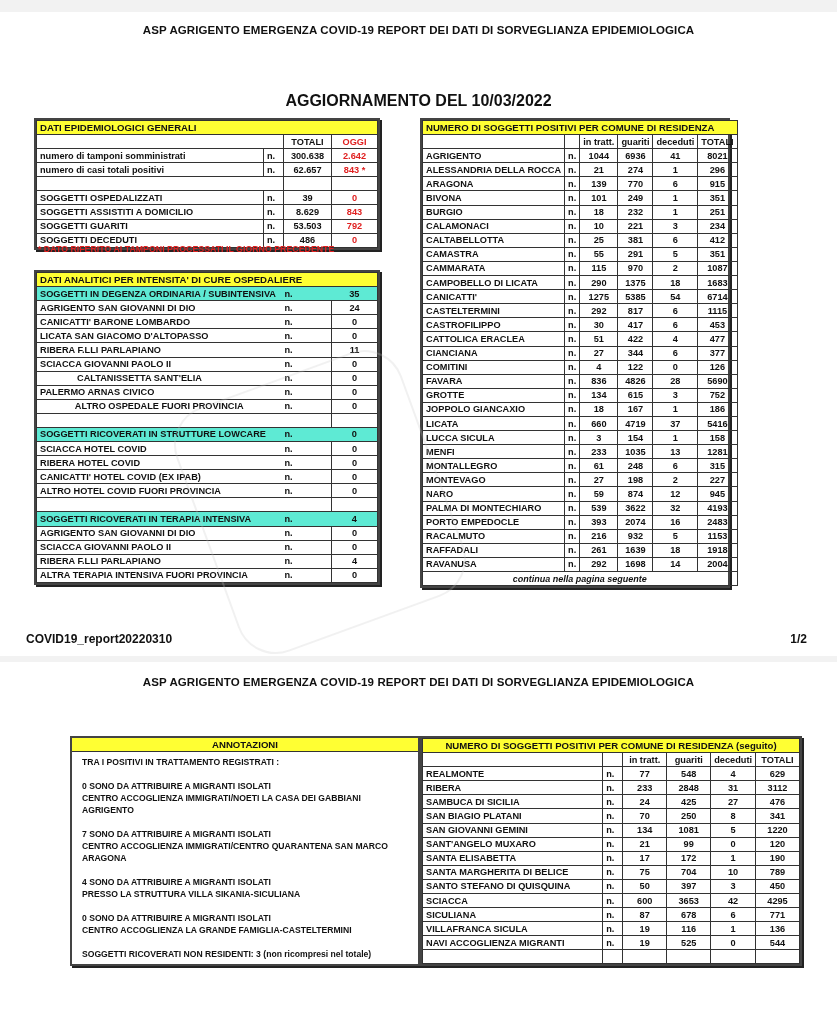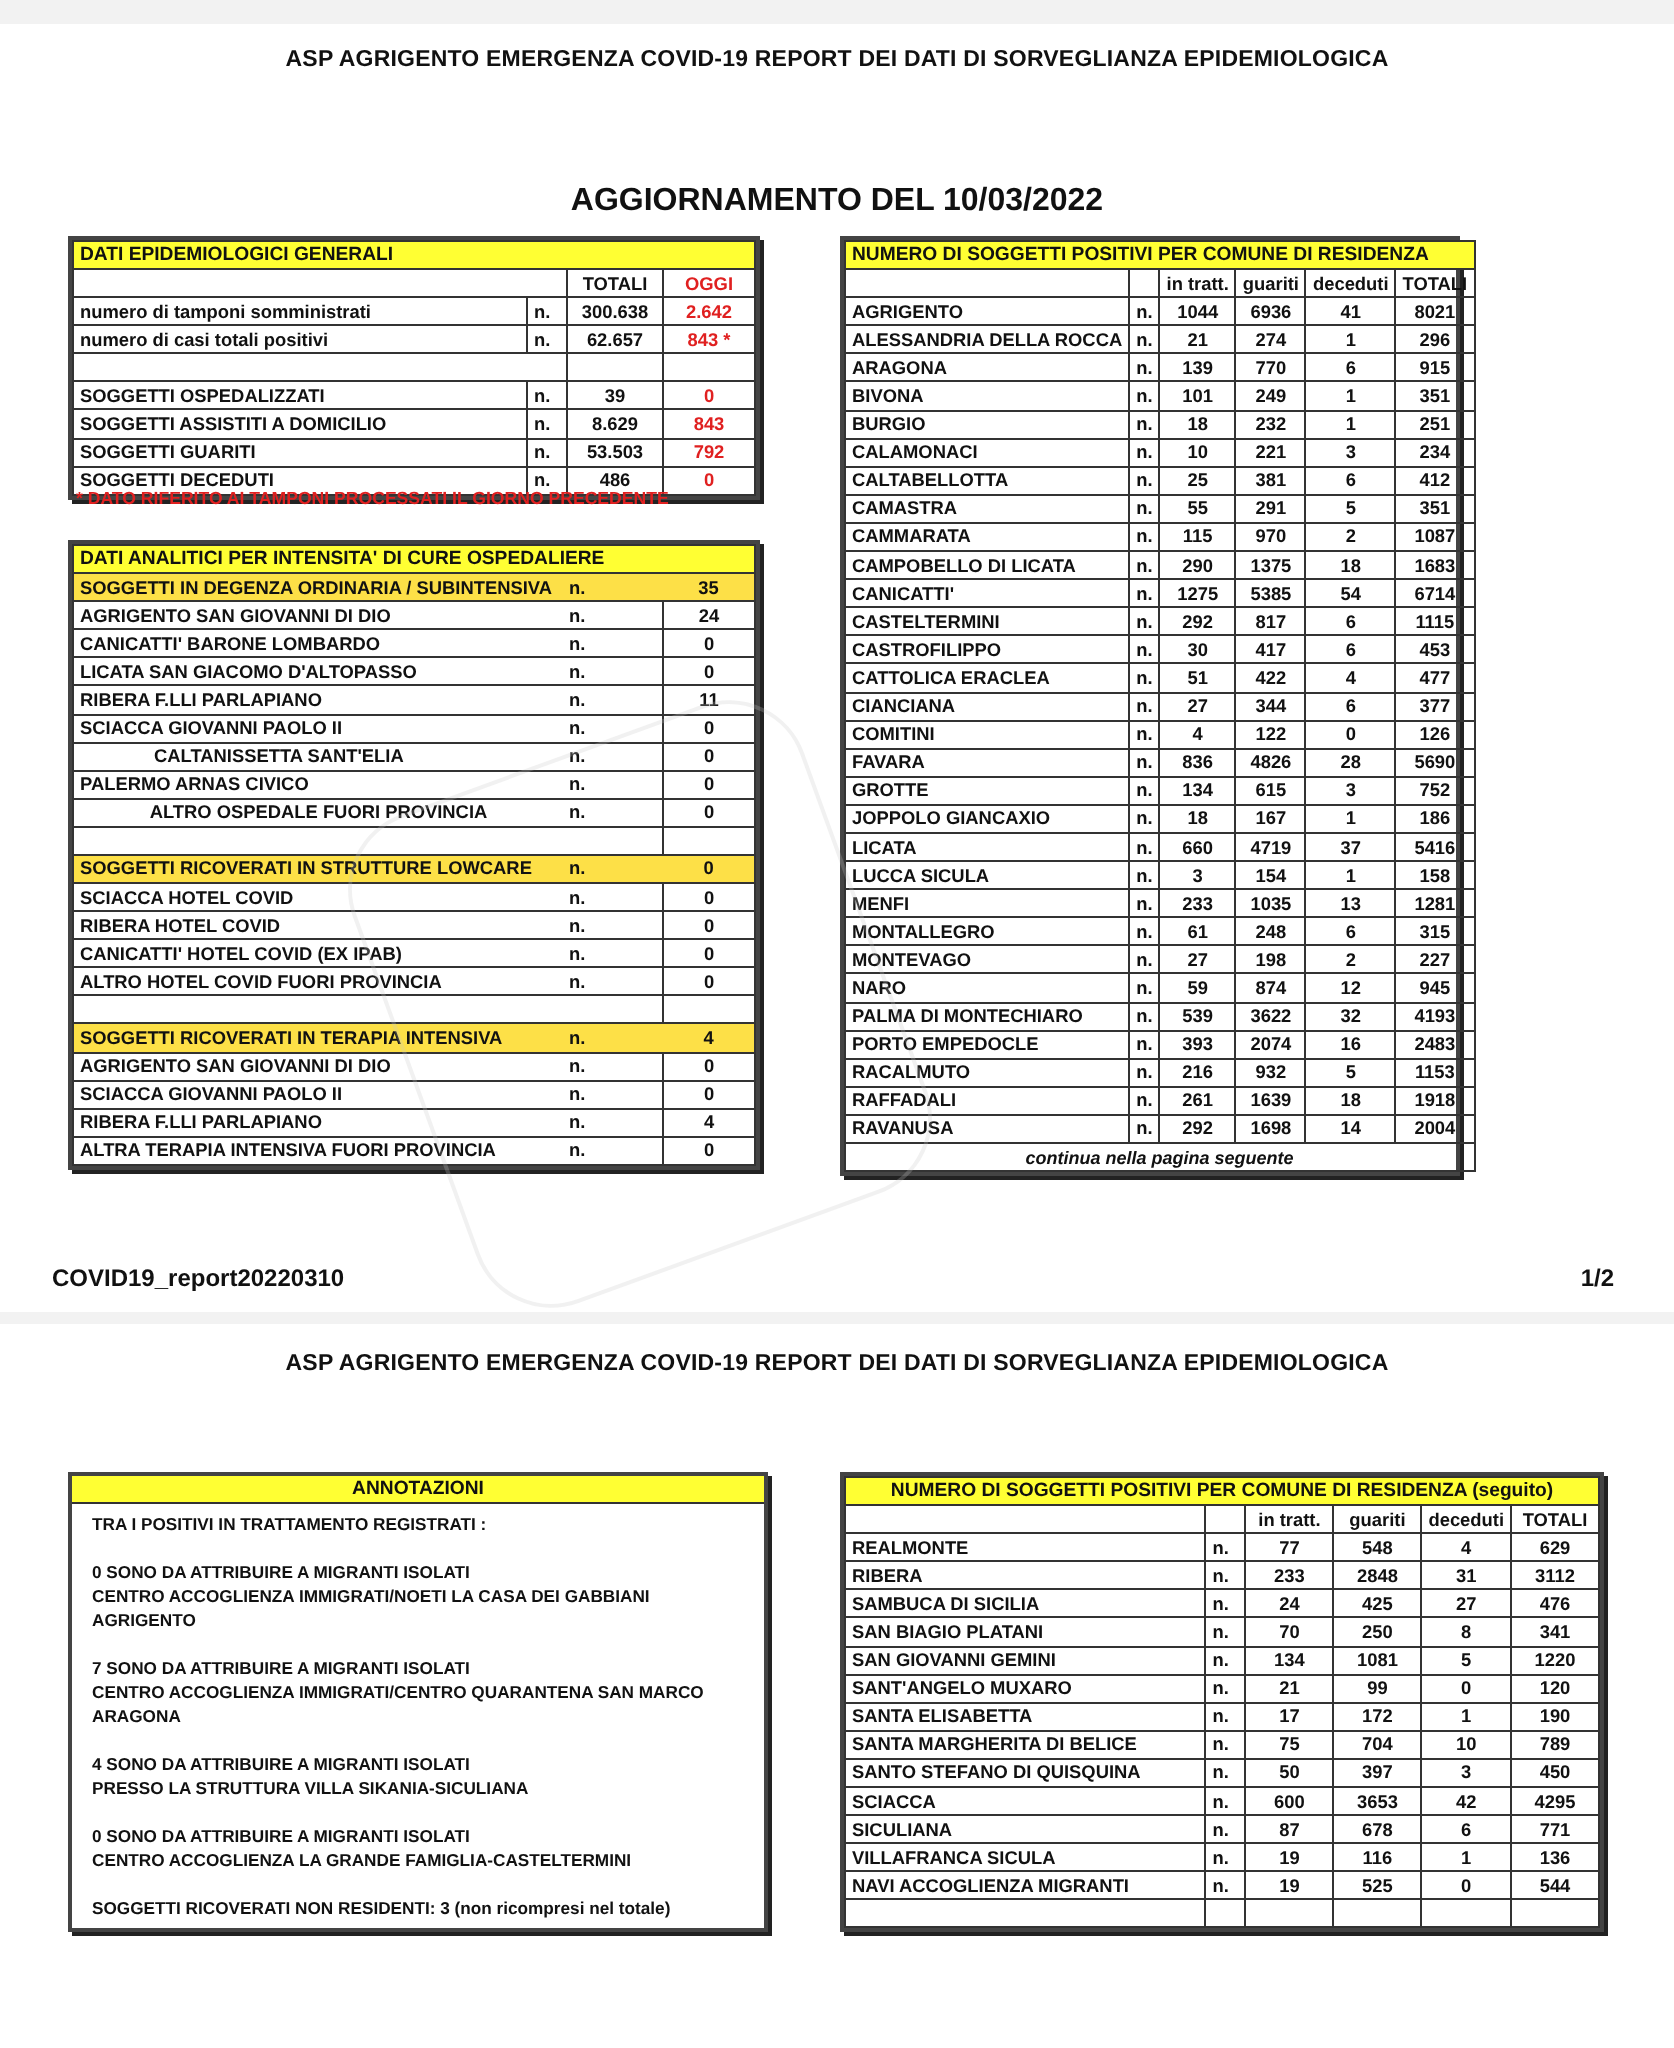--- a/index.html
+++ b/index.html
@@ -24,33 +24,34 @@
   .footer-left, .footer-right {
     position: absolute; font-weight: bold; font-size: 12px;
   }
   table { border-collapse: collapse; font-size: 9.2px; font-weight: bold; }
   td { border: 1px solid #333; padding: 0 3px; height: 14.1px; white-space: nowrap; }
   .box {
     position: absolute; border: 2px solid #444;
     box-shadow: 2px 2px 0 #222;
   }
   .yellow { background: #ffff33; }
-  .gray { background: #fde047; padding-left: 12px; }
+  .gray { background: #5eead4; padding-left: 12px; }
   .red { color: #e02020; }
   .center { text-align: center; }
   .n { text-align: left; width: 20px; }
   .title-cell { font-size: 9.6px; }
   .blank td { height: 14px; }
   .note { font-size: 9px; text-align: center; }
   .footnote {
     position: absolute; font-size: 8.8px; font-weight: bold; color: #e02020;
   }
   .annot-box {
     position: absolute; border: 2px solid #444; box-shadow: 2px 2px 0 #222;
     background: #fff;
+    margin-left: 36px;
   }
   .annot-head {
     background: #ffff33; text-align: center; font-weight: bold; font-size: 9.6px;
     border-bottom: 1px solid #333; height: 14px; line-height: 14px;
   }
   .annot-body { padding: 4px 10px; font-weight: bold; font-size: 8.6px; line-height: 12px; }
   .annot-body p { margin-bottom: 12px; }
   .watermark {
     position: absolute; left: 200px; top: 360px; width: 240px; height: 260px;
     border: 2px solid rgba(200,200,200,0.25); border-radius: 40px;

